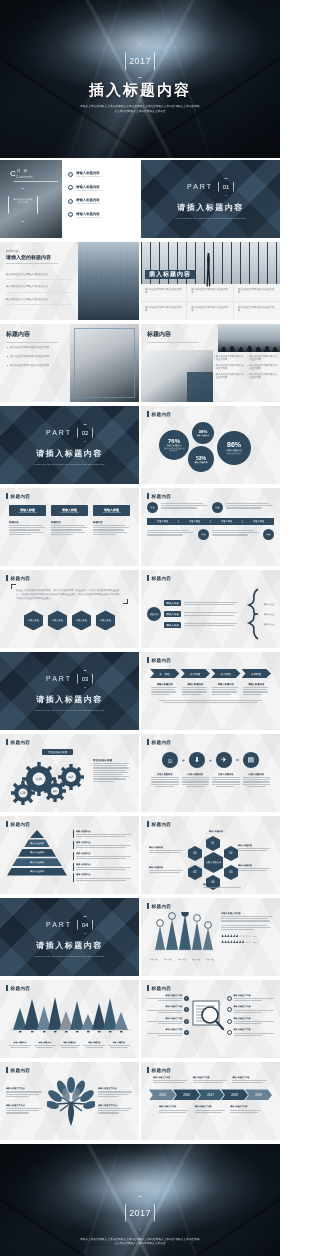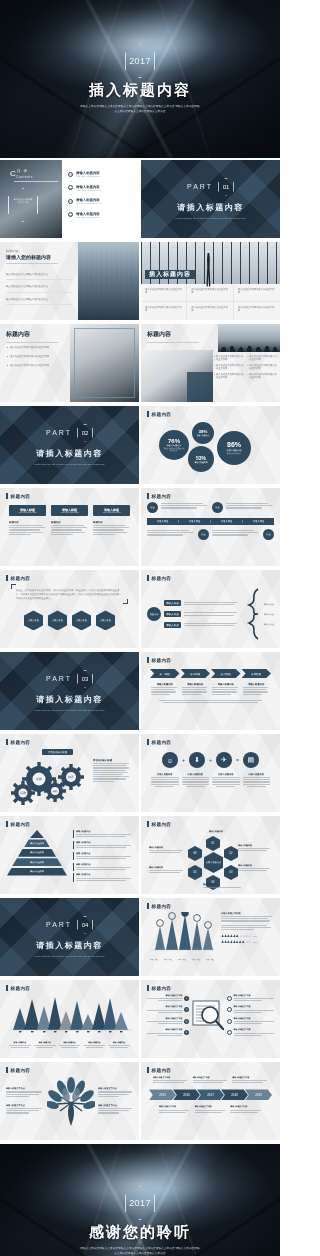--- a/index.html
+++ b/index.html
@@ -1107,18 +1107,17 @@
       </div>
     </div>
   </div>
   <div class="rowgap"></div>
 
   <div class="slide hero glass" style="height:154px;">
     <div class="hero-content">
       <div class="hex-badge">
         <span>2017</span>
       </div>
-      <div class="hero-title">感谢您的聆听</div>
       <div class="hero-sub">请输入文字内容请输入文字内容请输入文字内容请输入文字内容请输入文字内容 请输入文字内容请输入文字内容请输入文字内容请输入文字内容</div>
     </div>
   </div>
 
 </div>
 
 </body></html>

